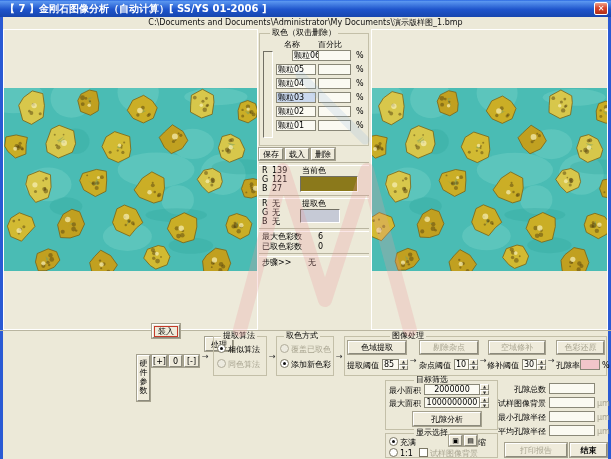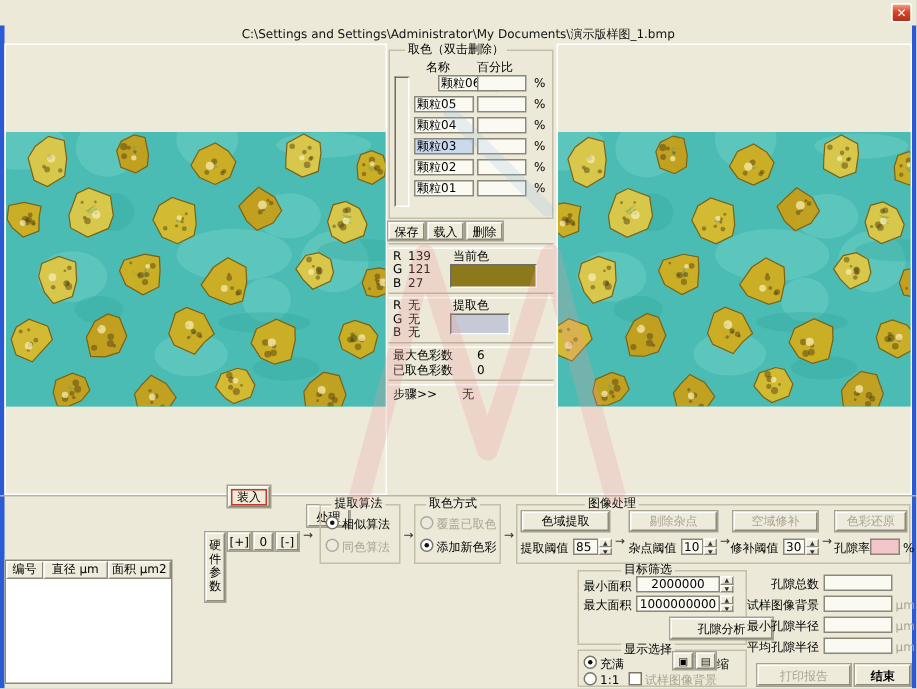--- a/index.html
+++ b/index.html
@@ -53,24 +53,27 @@
         box-sizing:border-box;padding-top:3px;cursor:pointer;}
   .focusred{border:1px solid #C43A2A;padding:0 3px;line-height:9px;}
   .swatch{border:1px solid;border-color:#716F64 #fff #fff #716F64;box-sizing:border-box;}
   .wm{pointer-events:none;}
 </style>
 </head>
 <body>
 
 <div id="win">
 
+  <div class="abs titlebar">
+    <span>【 7 】金刚石图像分析（自动计算）[ SS/YS 01-2006 ]</span>
+  </div>
   <div class="abs closebtn">✕</div>
 
   <div class="abs pathbar">
-    <span>C:\Settings and Settings\Administrator\My Documents\演示版样图_1.bmp</span>
+    <span>C:\Documents and Documents\Administrator\My Documents\演示版样图_1.bmp</span>
   </div>
 
   <div class="abs sideborder" style="left:0;top:17px;width:3px;height:442px;"></div>
   <div class="abs sideborder" style="left:608px;top:17px;width:3px;height:442px;"></div>
 
   <div class="abs canvas" style="left:3px;top:29px;width:255px;height:301px;"></div>
   <div class="abs photo" style="left:4px;top:88px;width:253px;height:183px;">
     <svg class="gritsvg" width="253" height="183" viewBox="0 0 251 183" preserveAspectRatio="xMidYMid slice">
         <rect x="-5" y="0" width="261" height="183" fill="#4ABCB4"></rect>
         <ellipse cx="150.87704173196107" cy="82.03717229655012" rx="38.164110630750656" ry="17.37627658015117" fill="#7ED6CC" opacity="0.35"></ellipse>
@@ -606,43 +609,36 @@
       <div>▲</div>
       <div>▼</div>
     </div>
   <div class="abs arrow" style="left:548px;top:356px;">→</div>
 
   <div class="abs btn disabled" style="left:557px;top:341px;width:47px;height:13px;">色彩还原</div>
   <div class="abs lbl" style="left:556px;top:361px;">孔隙率</div>
   <input class="abs field" style="left: 580px; top: 359px; width: 20px; height: 11px; background: rgb(242, 198, 202);">
   <div class="abs lbl" style="left:602px;top:361px;">%</div>
 
-  <div class="abs tbl" style="left:3px;top:373px;width:112px;height:83px;">
-    <div class="tblhead">
-      <div style="width:25px;">编号</div>
-      <div style="width:44px;">直径 μm</div>
-      <div style="width:43px;">面积 μm2</div>
-    </div>
-  </div>
 
   <div class="abs group" style="left:385px;top:380px;width:113px;height:50px;"></div>
   <div class="abs gtitle" style="left:414px;top:376px;">目标筛选</div>
   <div class="abs lbl" style="left:389px;top:386px;">最小面积</div>
   <input class="abs field" style="left: 424px; top: 384px; width: 56px; height: 11px; text-align: center;" value="2000000">
   <div class="abs spin" style="left:480px;top:384px;height:11px;">
       <div>▲</div>
       <div>▼</div>
     </div>
   <div class="abs lbl" style="left:389px;top:399px;">最大面积</div>
   <input class="abs field" style="left: 424px; top: 397px; width: 56px; height: 11px; text-align: center;" value="1000000000">
   <div class="abs spin" style="left:480px;top:397px;height:11px;">
       <div>▲</div>
       <div>▼</div>
     </div>
-  <div class="abs btn" style="left:413px;top:412px;width:68px;height:14px;margin-left:34px;">孔隙分析</div>
+  <div class="abs btn" style="left:413px;top:412px;width:68px;height:14px;">孔隙分析</div>
 
   <div class="abs lbl" style="left:486px;top:385px;width:60px;text-align:right;">孔隙总数</div>
   <input class="abs field" style="left: 549px; top: 383px; width: 46px; height: 11px;">
   <div class="abs lbl" style="left:486px;top:399px;width:60px;text-align:right;">试样图像背景</div>
   <input class="abs field" style="left: 549px; top: 397px; width: 46px; height: 11px;">
   <div class="abs lbl graytext" style="left:597px;top:399px;">μm</div>
   <div class="abs lbl" style="left:486px;top:413px;width:60px;text-align:right;">最小孔隙半径</div>
   <input class="abs field" style="left: 549px; top: 411px; width: 46px; height: 11px;">
   <div class="abs lbl graytext" style="left:597px;top:413px;">μm</div>
   <div class="abs lbl" style="left:486px;top:427px;width:60px;text-align:right;">平均孔隙半径</div>

